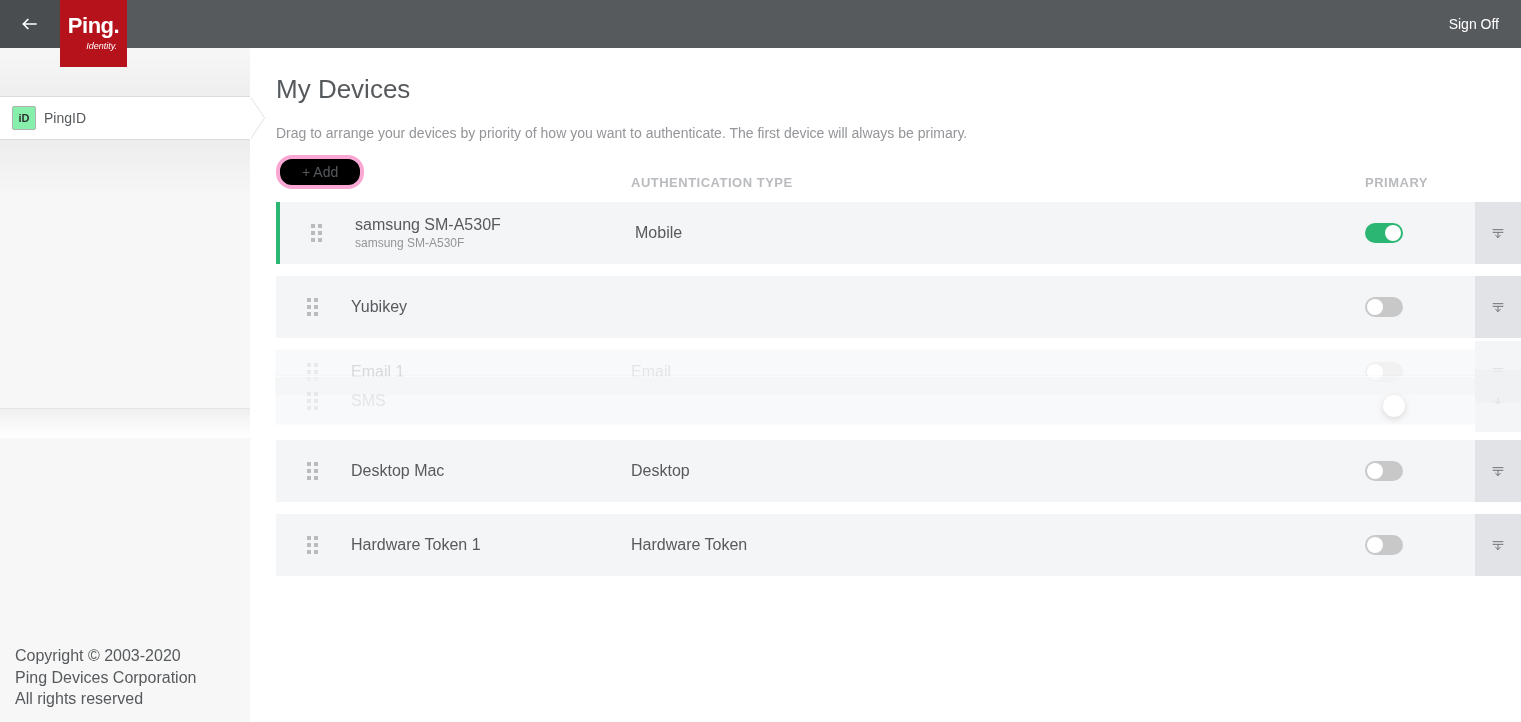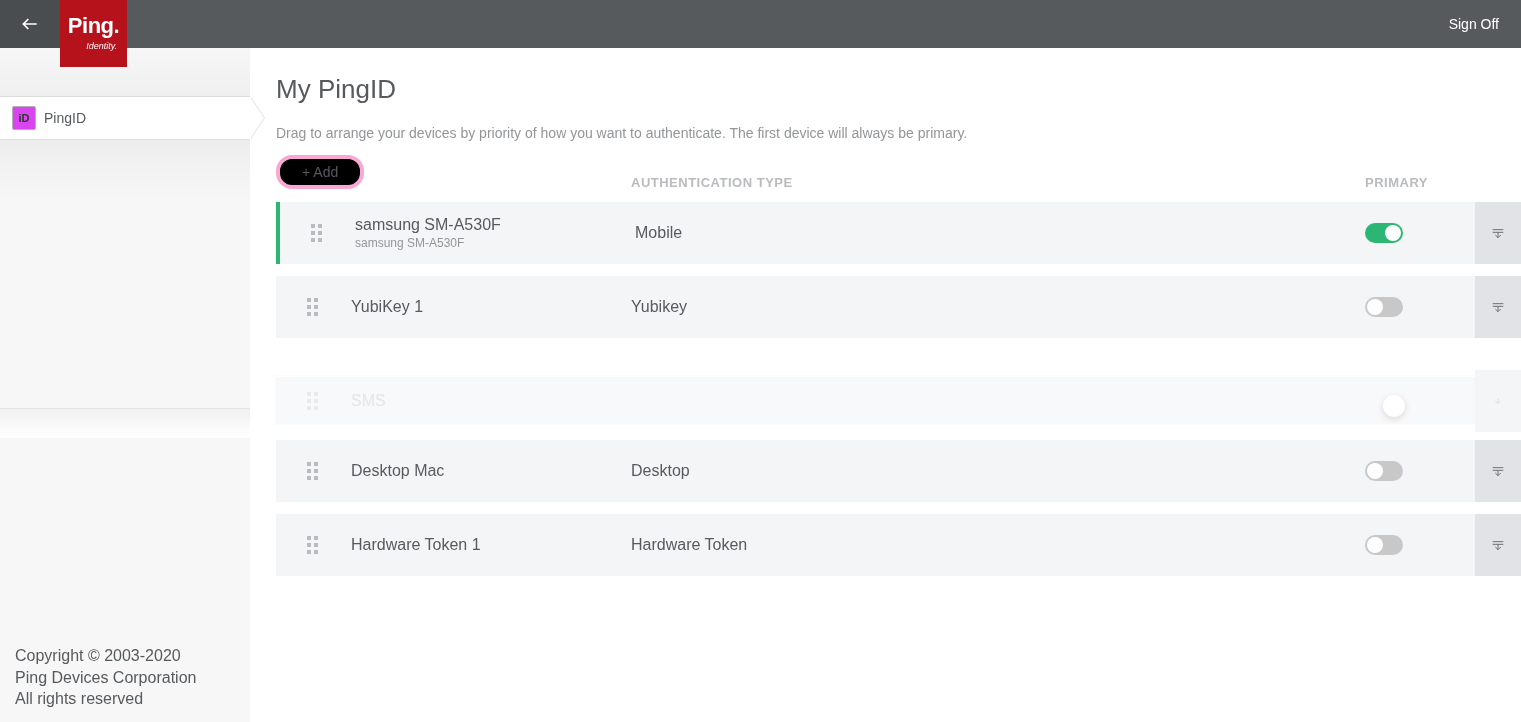--- a/index.html
+++ b/index.html
@@ -109,21 +109,21 @@
       transform: translateY(-50%);
       width: 0; height: 0;
       border-top: 21px solid transparent;
       border-bottom: 21px solid transparent;
       border-left: 14px solid #fff;
       filter: drop-shadow(1px 0 0 #e0e0e0);
     }
     .id-badge {
       width: 24px; height: 24px;
       border: 1px solid #b0b0b0;
-      background: #d946ef;
+      background: #86efac;
       display: inline-flex;
       align-items: center;
       justify-content: center;
       font-size: 11px;
       font-weight: bold;
       margin-right: 8px;
       color: #333;
       border-radius: 2px;
     }
     .sidebar .grad-divider {
@@ -321,21 +321,21 @@
     <div class="grad-divider grad-top"></div>
     <div class="footer">
       <div>Copyright © 2003-2020</div>
       <div>Ping Devices Corporation</div>
       <div>All rights reserved</div>
     </div>
   </div>
 </div>
 
 <div class="main">
-  <h1 class="page-title">My PingID</h1>
+  <h1 class="page-title">My Devices</h1>
   <p class="page-subtitle">Drag to arrange your devices by priority of how you want to authenticate. The first device will always be primary.</p>
   <button class="add-btn">+ Add</button>
 
   <div class="table-area">
     <div class="table-header">
       <div class="col-drag"></div>
       <div class="col-name"></div>
       <div class="col-type">AUTHENTICATION TYPE</div>
       <div class="col-primary">PRIMARY</div>
       <div class="col-expand"></div>
@@ -373,37 +373,60 @@
       <div class="col-drag">
         <div class="drag-dots">
             <span></span>
             <span></span>
             <span></span>
             <span></span>
             <span></span>
             <span></span>
           </div>
       </div>
-      <div class="col-name">
-        <div class="device-name">YubiKey 1</div>
-      </div>
       <div class="col-type device-type">Yubikey</div>
       <div class="col-primary">
         <div class="toggle off">
             <div class="knob"></div>
           </div>
       </div>
       <div class="expand-cell">
         <svg viewBox="0 0 24 24">
             <path d="M4 7h16M4 11h16M12 11v8m0 0l-4-4m4 4l4-4"></path>
           </svg>
       </div>
     </div>
 
     <div class="drag-overlap">
+      <div class="device-row row-a">
+        <div class="col-drag">
+          <div class="drag-dots">
+              <span></span>
+              <span></span>
+              <span></span>
+              <span></span>
+              <span></span>
+              <span></span>
+            </div>
+        </div>
+        <div class="col-name">
+          <div class="device-name">Email 1</div>
+        </div>
+        <div class="col-type device-type">Email</div>
+        <div class="col-primary">
+          <div class="toggle off">
+              <div class="knob"></div>
+            </div>
+        </div>
+        <div class="expand-cell">
+          <svg viewBox="0 0 24 24">
+              <path d="M4 7h16M4 11h16"></path>
+            </svg>
+        </div>
+      </div>
       <div class="device-row row-b">
         <div class="col-drag">
           <div class="drag-dots">
               <span></span>
               <span></span>
               <span></span>
               <span></span>
               <span></span>
               <span></span>
             </div>

